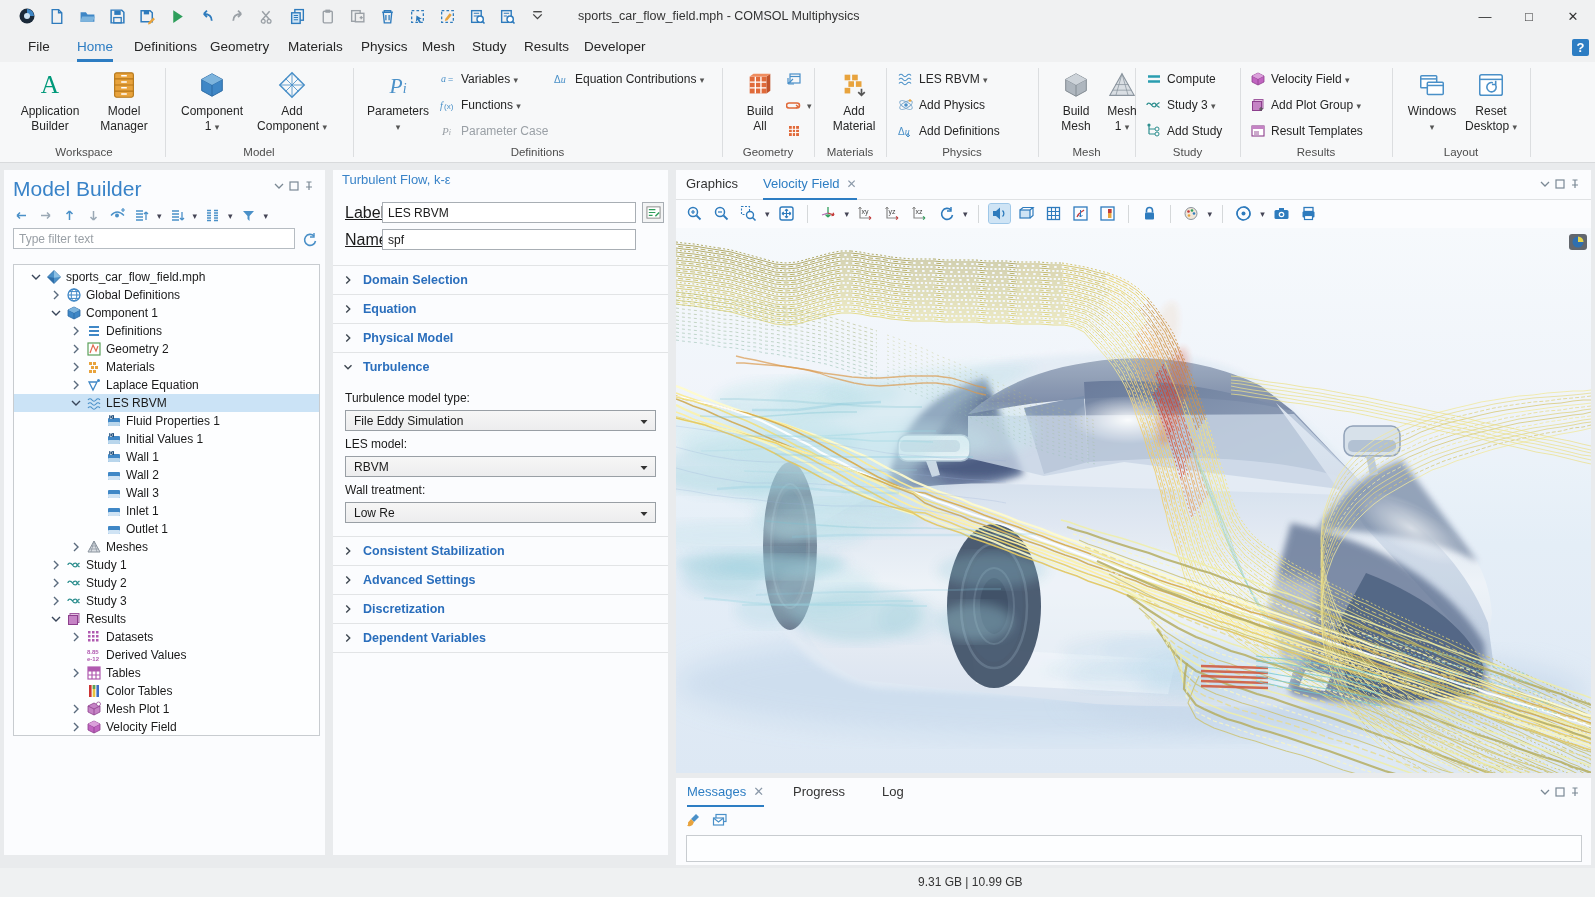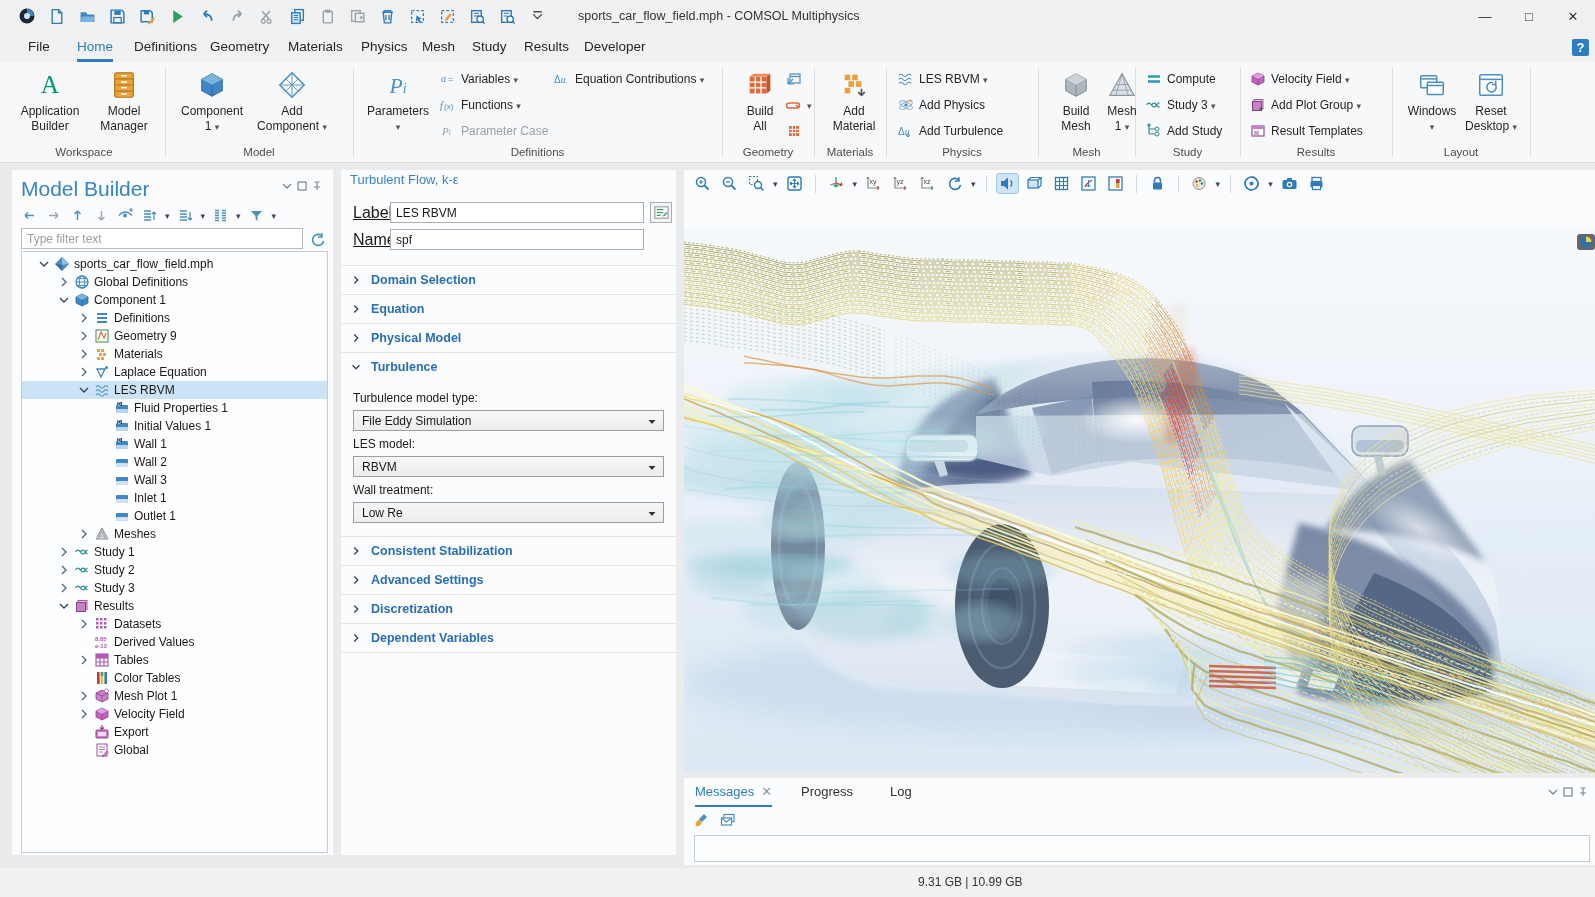--- a/index.html
+++ b/index.html
@@ -16,32 +16,32 @@
 .rgl { position:absolute; top:6px; height:89px; width:1px; background:#dcdee0; }
 .rgname { position:absolute; top:84px; height:15px; text-align:center; font-size:11.5px; color:#4d4d4d; }
 .bigbtn { position:absolute; top:6px; width:72px; text-align:center; }
 .bicon { height:34px; display:flex; align-items:center; justify-content:center; }
 .blabel { font-size:12px; color:#262626; line-height:15px; margin-top:2px; }
 .rarr { font-size:9px; color:#555; }
 .smallrow { position:absolute; display:flex; align-items:center; gap:5px; font-size:12px; color:#262626; height:20px; white-space:nowrap; }
 .smallrow.gray { color:#9aa0a6; }
 .sicon { display:inline-flex; width:16px; }
 .main { position:absolute; left:0; top:163px; width:1595px; height:705px; background:#e9ebed; }
-.panel { position:absolute; background:#fbfcfe;margin-left:8px; }
+.panel { position:absolute; background:#fbfcfe; }
 .phead { position:relative; height:31px; padding-left:9px; padding-top:5px; }
 .ptitle { font-size:21px; color:#3983c8; }
 .pctl { position:absolute; right:8px; top:8px; }
 #mb { left:4px; top:7px; width:321px; height:685px; padding-top:2px; }
 #mb .phead { height:35px; }
 .mbtbar { display:flex; align-items:center; gap:7px; padding:0 0 4px 9px; }
 .mbti { display:inline-flex; }
 .gdrop { color:#445; font-size:9px; }
 .filterrow { display:flex; align-items:center; gap:6px; padding:0 8px 0 9px; }
 .filter { flex:1; height:21px; border:1px solid #b6bcc2; background:#fff; color:#9aa0a6; font-size:12px; padding-left:5px; font-family:"Liberation Sans",sans-serif; }
-.treebox { position:absolute; left:9px; top:81px; width:307px; height:602px; border:1px solid #c8ccd0; background:#fdfeff; overflow:hidden; padding-top:3px; }
+.treebox { position:absolute; left:9px; top:94px; width:307px; height:472px; border:1px solid #c8ccd0; background:#fdfeff; overflow:hidden; padding-top:3px; }
 .trow { position:relative; height:18px; display:flex; align-items:center; white-space:nowrap; }
 .trow .tw { width:16px; height:16px; flex:0 0 16px; margin-right:2px; }
 .trow .ic { flex:0 0 16px; margin-right:4px; }
 .trow .tl { font-size:12px; color:#1a1a1a; }
 .trow.sel { background:#cbe3f6; }
 #settings { left:333px; top:7px; width:335px; height:685px; }
 .psub { color:#3983c8; font-size:13px; padding:2px 0 0 9px; }
 .sform { padding:15px 0 9px 12px; }
 .srow { display:flex; align-items:center; margin-bottom:6px; }
 .srow label { width:37px; font-size:16px;text-decoration:underline; }
@@ -387,21 +387,21 @@
       </span>
       <span>Add Physics</span>
     </div>
     <div class="smallrow" style="left:898px;top:59px">
       <span class="sicon">
         <svg width="16" height="16" viewBox="0 0 16 16">
           <text x="0" y="12" font-size="10" fill="#4a90c8">Δ<tspan font-style="italic" font-family="Liberation Serif,serif">u</tspan></text>
           <path d="M10,10 v4 m-2,-2 l2,2 2,-2" stroke="#4a90c8" stroke-width="1" fill="none"></path>
         </svg>
       </span>
-      <span>Add Turbulence</span>
+      <span>Add Definitions</span>
     </div>
     <div class="bigbtn" style="left:1040px">
       <div class="bicon">
         <svg width="30" height="30" viewBox="0 0 32 32">
           <path d="M5,10 L16,4 L27,10 L27,22 L16,28 L5,22 Z" fill="#aeb6be" stroke="#7d858d"></path>
           <path d="M5,10 L16,16 L27,10 M16,16 L16,28 M10.5,7 L21.5,13 M21.5,7 L10.5,13" stroke="#7d858d" stroke-width="0.9" fill="none"></path>
           <path d="M5,10 L16,4 L27,10 L16,16 Z" fill="#cdd3d9"></path>
         </svg>
       </div>
       <div class="blabel">Build<br>Mesh</div>
@@ -611,21 +611,21 @@
           <span class="tl">Definitions</span>
         </div>
         <div class="trow" style="padding-left:54px">
           <svg class="tw" width="16" height="16" viewBox="0 0 16 16">
             <path d="M6,4 L10,8 L6,12" stroke="#5a6b7d" stroke-width="1.4" fill="none"></path>
           </svg>
           <svg class="ic" width="16" height="16" viewBox="0 0 16 16">
             <rect x="2" y="2" width="12" height="12" fill="#fff" stroke="#5aa05a" stroke-width="1.2"></rect>
             <path d="M4,12 L7,4 L10,10 L12,5" stroke="#e06a50" stroke-width="1.2" fill="none"></path>
           </svg>
-          <span class="tl">Geometry 9</span>
+          <span class="tl">Geometry 2</span>
         </div>
         <div class="trow" style="padding-left:54px">
           <svg class="tw" width="16" height="16" viewBox="0 0 16 16">
             <path d="M6,4 L10,8 L6,12" stroke="#5a6b7d" stroke-width="1.4" fill="none"></path>
           </svg>
           <svg class="ic" width="16" height="16" viewBox="0 0 16 16">
             <g fill="#e8a33d">
               <rect x="3" y="3" width="3" height="3"></rect>
               <rect x="7" y="3" width="3" height="3"></rect>
               <rect x="5" y="7" width="3" height="3"></rect>
@@ -948,20 +948,31 @@
 <div class="ssep"></div>
 <div class="ssec">
         <svg width="14" height="14" viewBox="0 0 16 16">
           <path d="M6,4 L10,8 L6,12" stroke="#3d4650" stroke-width="1.6" fill="none"></path>
         </svg>
         <span>Dependent Variables</span>
       </div>
 <div class="ssep"></div>
 </div>
  <div class="panel" id="graphics">
+  <div class="gtabs">
+    <span class="gtab" style="left:10px">Graphics</span>
+    <span class="gtab act" style="left:87px">Velocity Field<span class="x">✕</span></span>
+    <span class="pctl" style="top:8px"><svg width="44" height="12" viewBox="0 0 44 12">
+            <path d="M2 4 L6 8 L10 4" stroke="#7a8894" stroke-width="1.3" fill="none"></path>
+            <rect x="17" y="2" width="8" height="8" fill="none" stroke="#7a8894" stroke-width="1.2"></rect>
+            <g stroke="#7a8894" stroke-width="1.2" fill="none">
+              <path d="M36 2 v5 M33.5 2 h5 M33 7 h6 M36 7 v3"></path>
+            </g>
+          </svg></span>
+  </div>
   <div class="gtbar">
         <span class="gti">
           <svg width="17" height="17" viewBox="0 0 17 17">
             <circle cx="7" cy="7" r="4.5" fill="none" stroke="#2e7bbd" stroke-width="1.5"></circle>
             <path d="M10.5,10.5 l4,4" stroke="#2e7bbd" stroke-width="1.8"></path>
             <path d="M5,7 h4 M7,5 v4" stroke="#2e7bbd" stroke-width="1.2"></path>
           </svg>
         </span>
         <span class="gti">
           <svg width="17" height="17" viewBox="0 0 17 17">

